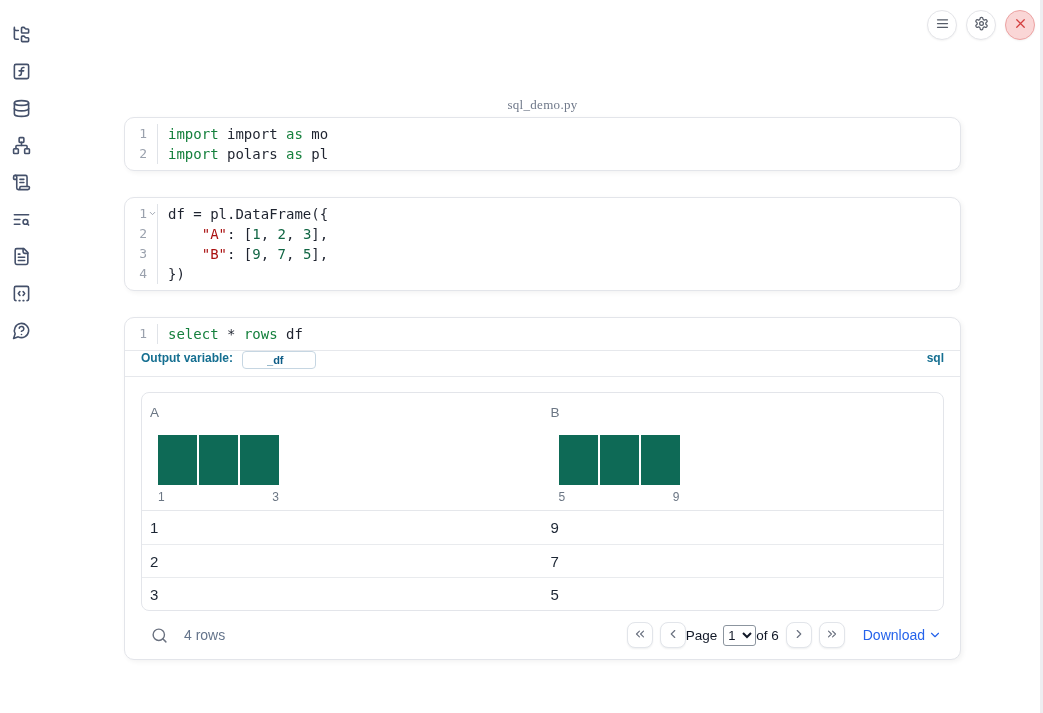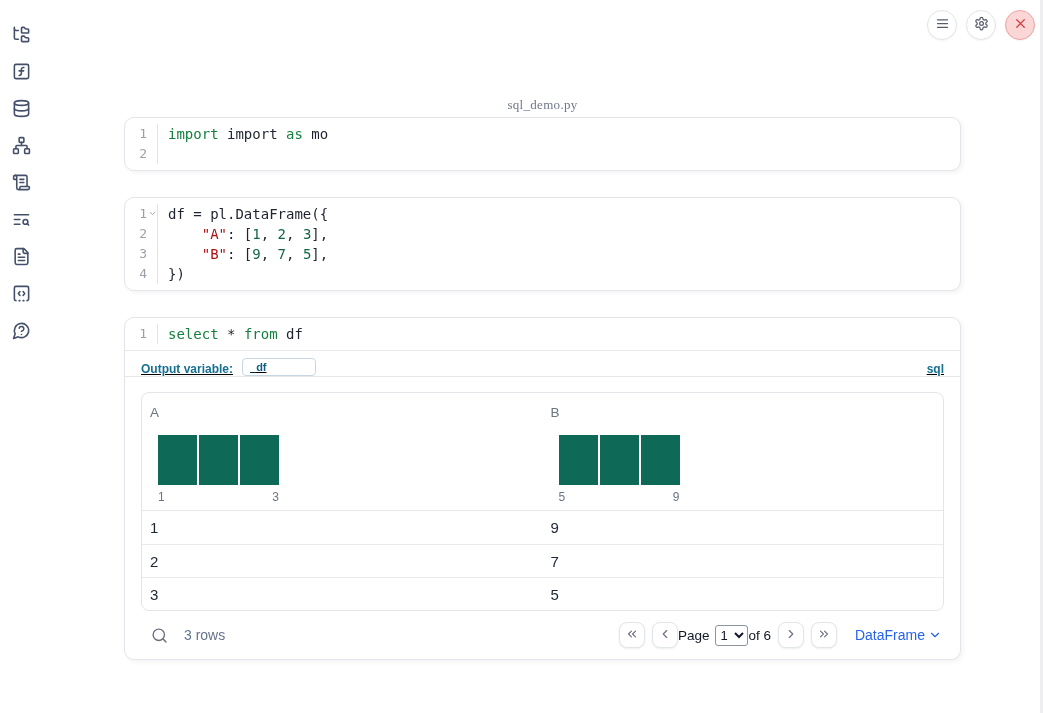--- a/index.html
+++ b/index.html
@@ -39,26 +39,26 @@
             color:#9aa1ad; font-size:13px; user-select:none; }
   .line-num { display:block; text-align:right; padding-right:10px; }
   .fold { position:absolute; right:0; top:5px; color:#9aa1ad; }
   .fold svg { width:9px; height:9px; display:block; }
   .code-text { padding-left:10px; white-space:pre; }
   .tok-kw { color:#15803d; } .tok-str { color:#aa1111; }
   .tok-num { color:#116644; } .tok-pl { color:#1f2430; }
 
   
   .sql-cell .sql-code { border-bottom:1px solid #e6e8ec; }
-  .output-var-row { display:flex; align-items:flex-end; height:26px; padding:0 16px;
-                    border-bottom:1px solid #e6e8ec;text-decoration:underline; }
+  .output-var-row { display:flex; align-items:flex-start; height:26px; padding:0 16px;
+                    border-bottom:1px solid #e6e8ec; }
   .ov-label { font-size:12px; font-weight:bold; color:#156f91; }
   .ov-input { margin-left:9px; width:74px; height:18px; border:1px solid #c6d6e2; border-radius:4px;
               font-family:"Liberation Sans", sans-serif; font-size:11px; font-weight:bold;
-              color:#0d5c86; padding:0 7px; outline:none; }
+              color:#0d5c86; padding:0 24px; outline:none; }
   .spacer { flex:1; }
   .lang-badge { font-size:12px; font-weight:bold; color:#156f91; }
 
   
   .output-area { padding:15px 16px 8px; }
   .table-box { border:1px solid #e3e5ea; border-radius:8px; overflow:hidden; background:#fff; }
   .thead { display:flex; }
   .th { flex:1 1 50%; padding:12px 8px 6px; border-bottom:1px solid #e5e7eb; cursor:pointer; }
   .col-name { font-size:13.5px; color:#6b7684; }
   .hist { margin-top:15px; margin-left:8px; width:121px; }
@@ -179,20 +179,21 @@
           <div class="code-line">
             <div class="gutter">
               <span class="line-num">1</span>
             </div>
             <div class="code-text"><span class="tok-kw">import</span><span class="tok-pl"> import </span><span class="tok-kw">as</span><span class="tok-pl"> mo</span></div>
           </div>
           <div class="code-line">
             <div class="gutter">
               <span class="line-num">2</span>
             </div>
+            <div class="code-text"><span class="tok-kw">import</span><span class="tok-pl"> polars </span><span class="tok-kw">as</span><span class="tok-pl"> pl</span></div>
           </div>
         </div>
     </section>
 
     <section class="cell">
       <div class="code-lines">
           <div class="code-line">
             <div class="gutter">
               <span class="line-num">1</span>
               <span class="fold">
@@ -223,21 +224,21 @@
           </div>
         </div>
     </section>
 
     <section class="cell sql-cell">
       <div class="code-lines sql-code">
           <div class="code-line">
             <div class="gutter">
               <span class="line-num">1</span>
             </div>
-            <div class="code-text"><span class="tok-kw">select</span><span class="tok-pl"> * </span><span class="tok-kw">from</span><span class="tok-pl"> df</span></div>
+            <div class="code-text"><span class="tok-kw">select</span><span class="tok-pl"> * </span><span class="tok-kw">rows</span><span class="tok-pl"> df</span></div>
           </div>
         </div>
       <div class="output-var-row">
         <span class="ov-label">Output variable:</span>
         <input class="ov-input" value="_df" style="">
         <span class="spacer"></span>
         <span class="lang-badge">sql</span>
       </div>
 
       <div class="output-area">
@@ -288,21 +289,21 @@
             </div>
         </div>
 
         <div class="table-footer">
           <button class="search-btn">
               <svg viewBox="0 0 24 24" fill="none" stroke="currentColor" stroke-width="2" stroke-linecap="round">
                 <circle cx="11" cy="11" r="8"></circle>
                 <path d="m21 21-4.3-4.3"></path>
               </svg>
             </button>
-          <span class="row-count">3 rows</span>
+          <span class="row-count">4 rows</span>
           <span class="spacer"></span>
           <button class="pg-btn">
               <span><svg viewBox="0 0 24 24" fill="none" stroke="currentColor" stroke-width="2" stroke-linecap="round" stroke-linejoin="round">
                   <path d="m11 17-5-5 5-5"></path>
                   <path d="m18 17-5-5 5-5"></path>
                 </svg></span>
             </button>
           <button class="pg-btn">
               <span><svg viewBox="0 0 24 24" fill="none" stroke="currentColor" stroke-width="2" stroke-linecap="round" stroke-linejoin="round">
                   <path d="m15 18-6-6 6-6"></path>
@@ -316,21 +317,21 @@
                   <path d="m9 18 6-6-6-6"></path>
                 </svg></span>
             </button>
           <button class="pg-btn">
               <span><svg viewBox="0 0 24 24" fill="none" stroke="currentColor" stroke-width="2" stroke-linecap="round" stroke-linejoin="round">
                   <path d="m6 17 5-5-5-5"></path>
                   <path d="m13 17 5-5-5-5"></path>
                 </svg></span>
             </button>
           <button class="download">
-            <span>DataFrame</span>
+            <span>Download</span>
             <span><svg viewBox="0 0 24 24" fill="none" stroke="currentColor" stroke-width="2" stroke-linecap="round" stroke-linejoin="round">
                   <path d="m6 9 6 6 6-6"></path>
                 </svg></span>
           </button>
         </div>
       </div>
     </section>
   </main>
 </div>
 

